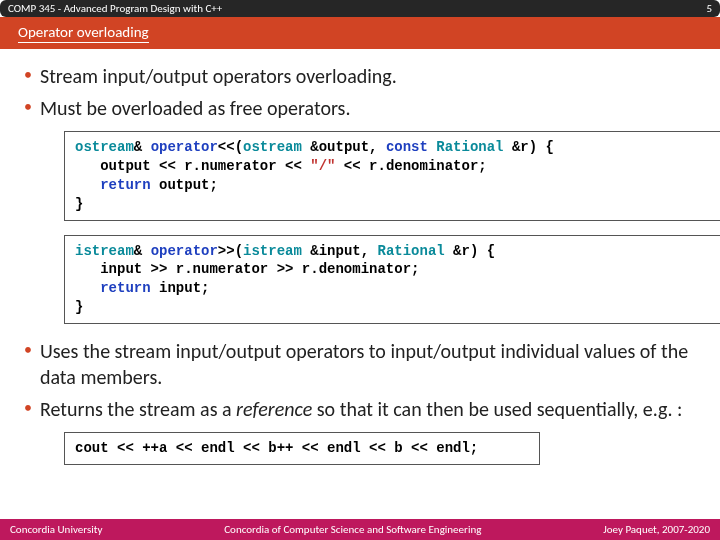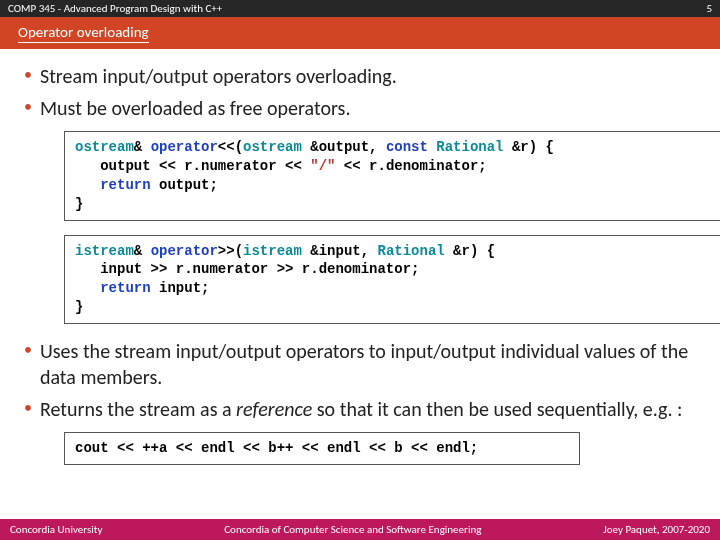--- a/index.html
+++ b/index.html
@@ -11,20 +11,21 @@
     position: relative;
     overflow: hidden;
   }
   .meta-bar {
     background: #262626;
     color: #fff;
     font-size: 11px;
     padding: 2px 8px;
     display: flex;
     justify-content: space-between;
+    border-radius: 6px;
   }
   .title-bar {
     background: #d14424;
     color: #fff;
     font-size: 15px;
     padding: 6px 18px;
     font-weight: 300;
   }
   .title-underline {
     border-bottom: 1px solid #fff;
@@ -54,21 +55,21 @@
     font-size: 14px;
     font-weight: bold;
     padding: 6px 10px;
     margin: 10px 0 14px 40px;
     white-space: pre;
     line-height: 1.35;
     width: 696px;
   }
   .code-box.narrow {
     margin-left: 40px;
-    width: 516px;
+    width: 476px;
   }
   .kw-type { color: #0a8a9a; }
   .kw-key { color: #1e3fbf; }
   .str { color: #c0322f; }
   .italic { font-style: italic; }
   .footer {
     position: absolute;
     bottom: 0;
     left: 0;
     right: 0;

